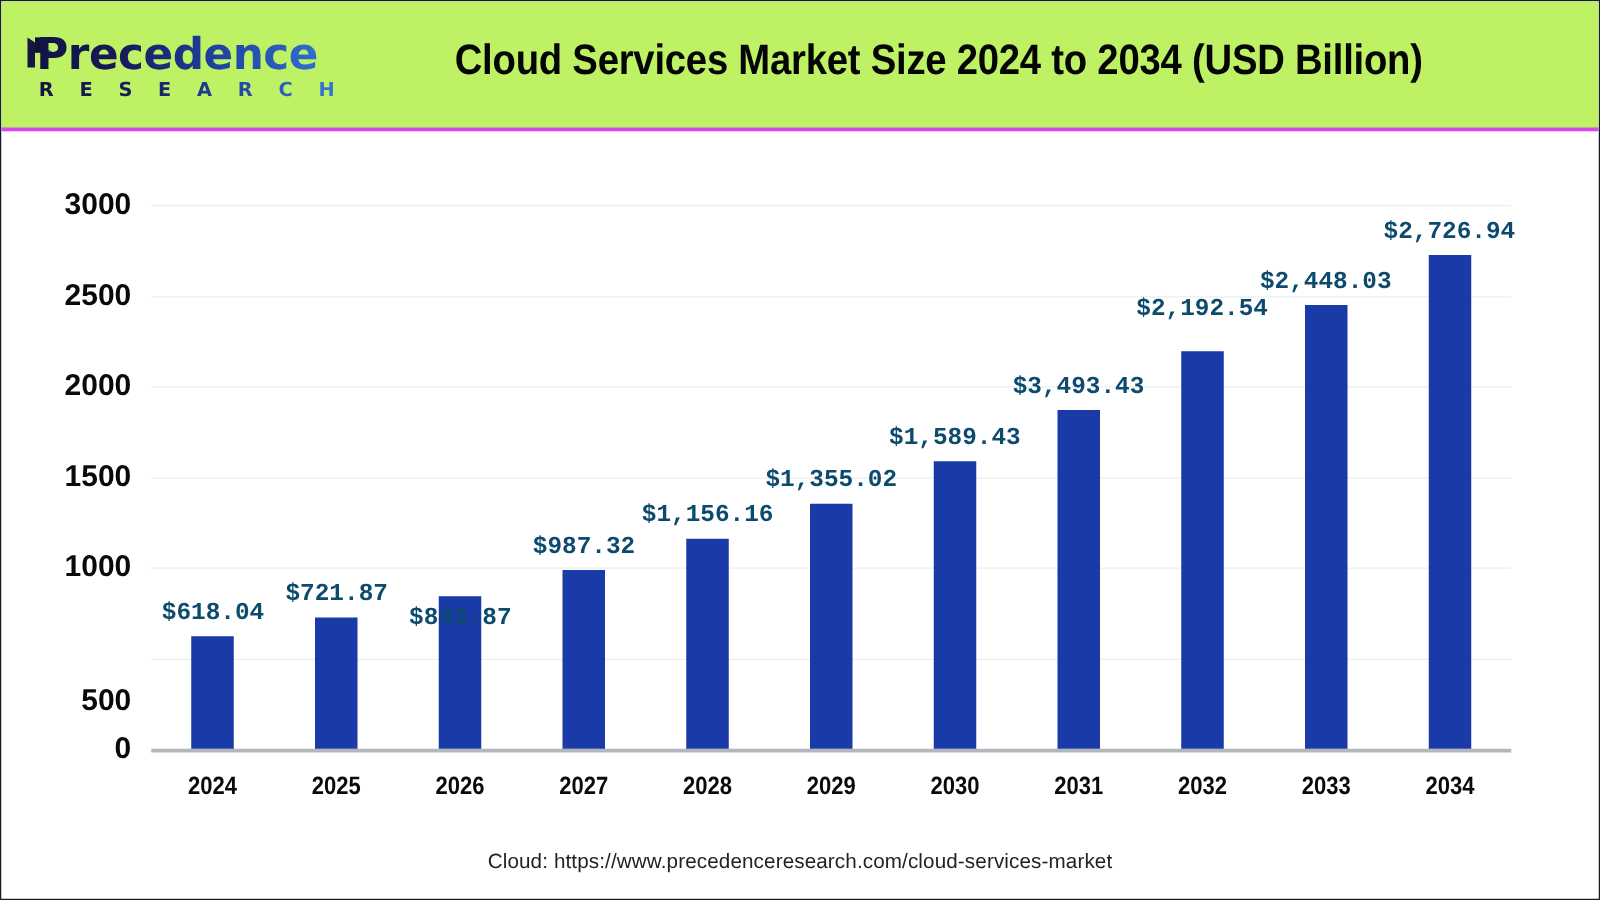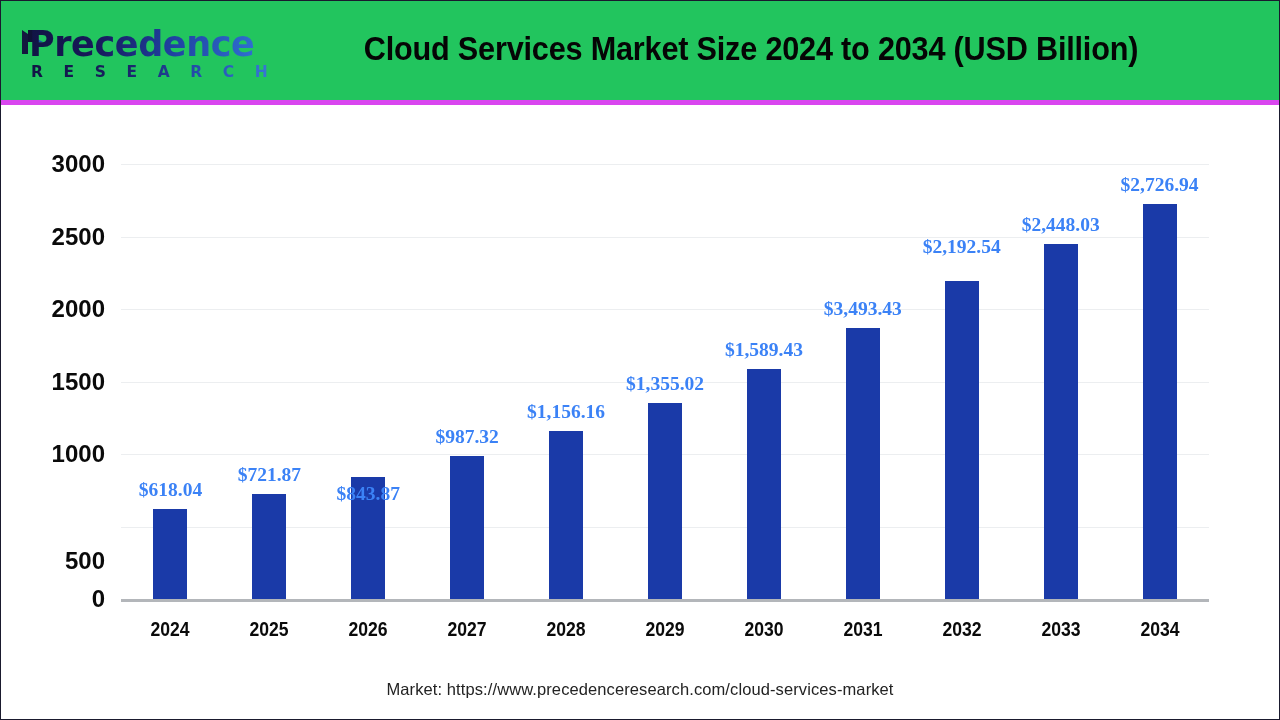--- a/index.html
+++ b/index.html
@@ -19,23 +19,23 @@
     border: 1px solid #1a1a2e;
     overflow: hidden;
   }
 
   
   #header {
     position: absolute;
     left: 0; top: 0;
     width: 1278px;
     height: 104px;
-    border-bottom: 5px solid #d946ef;
+    border-bottom: 3px solid #d946ef;
     box-sizing: border-box;
-    background: #22c55e;
+    background: #bef264;
   }
   #logo {
     position: absolute;
     left: 14px;
     top: 24px;
     width: 212px;
     height: 60px;
     user-select: none;
   }
   #logo-word {
@@ -128,24 +128,24 @@
   }
   .bar {
     position: absolute;
     width: 34px;
     background: #1a3aa8;
   }
   .bar-label {
     position: absolute;
     width: 170px;
     text-align: center;
-    font-family: Liberation Serif, serif;
+    font-family: Liberation Mono, monospace;
     font-size: 19.5px;
     font-weight: 700;
-    color: #3b82f6;
+    color: #0c4a6e;
     line-height: 20px;
     white-space: nowrap;
   }
   .xtick {
     position: absolute;
     width: 110px;
     text-align: center;
     font-family: "Liberation Sans Narrow", "Liberation Sans", sans-serif;
     font-size: 20px;
     font-weight: 700;
@@ -181,21 +181,21 @@
       </svg>
       <div id="logo-word">Precedence</div>
       <div id="logo-sub">R E S E A R C H</div>
     </div>
 
     <div id="chart-title">Cloud Services Market Size 2024 to 2034 (USD Billion)</div>
   </div>
 
   <div id="plot">
 
-    <div id="source-note">Market: https://www.precedenceresearch.com/cloud-services-market</div>
+    <div id="source-note">Cloud: https://www.precedenceresearch.com/cloud-services-market</div>
   <div class="ytick" style="top: 485px;">0</div>
       <div class="gridline" style="top: 421.5px;"></div>
       <div class="ytick" style="top: 427px; margin-top: 20px;">500</div>
       <div class="gridline" style="top: 349px;"></div>
       <div class="ytick" style="top: 340px;">1000</div>
       <div class="gridline" style="top: 276.5px;"></div>
       <div class="ytick" style="top: 267.5px;">1500</div>
       <div class="gridline" style="top: 204px;"></div>
       <div class="ytick" style="top: 195px;">2000</div>
       <div class="gridline" style="top: 131.5px;"></div>

